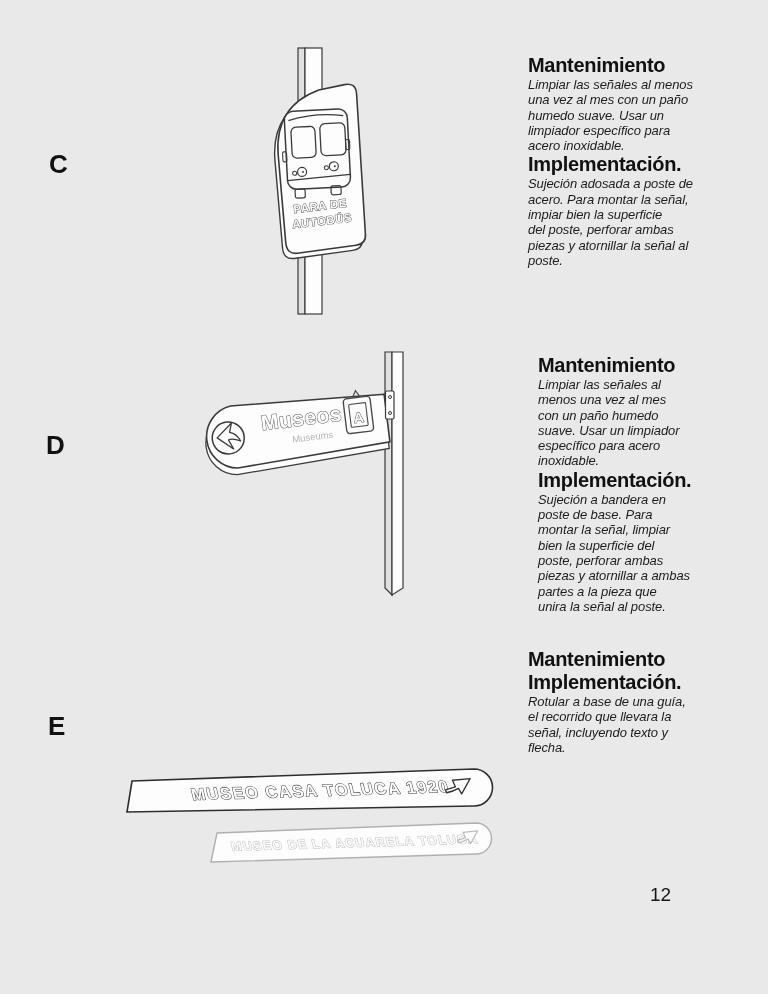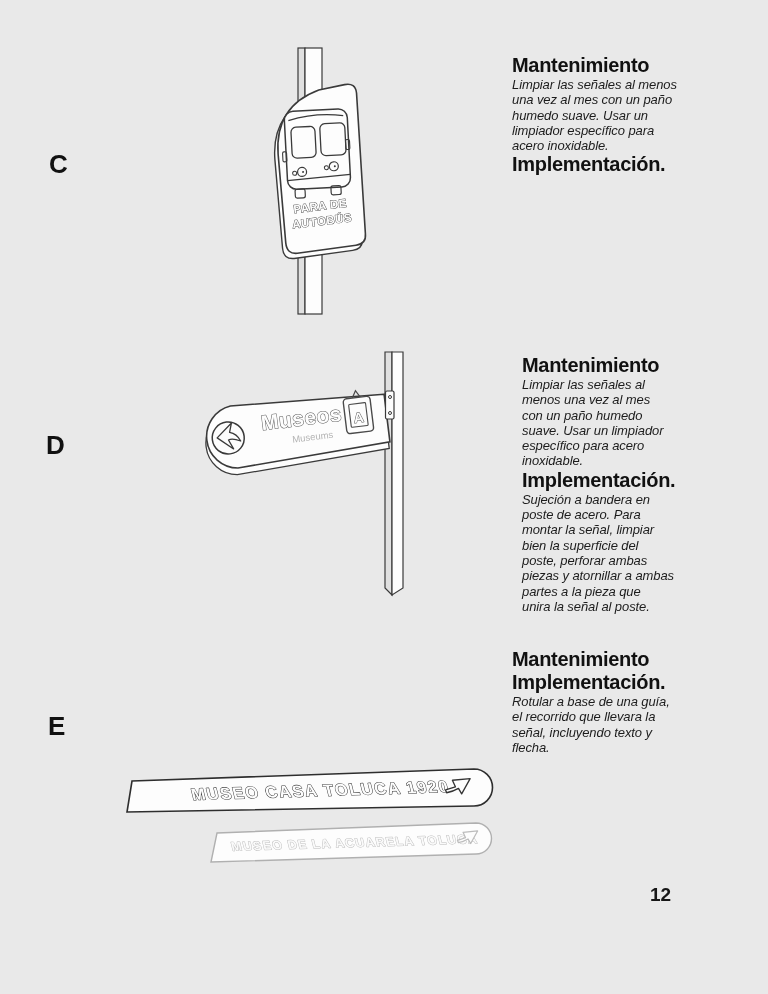--- a/index.html
+++ b/index.html
@@ -9,38 +9,38 @@
     background:#e9e9e9;
     font-family:"Liberation Sans", sans-serif;
     color:#1a1a1a;
     overflow:hidden;
   }
   .section-letter{
     position:absolute;
     font-size:26px;line-height:28px;font-weight:800;
     color:#111;letter-spacing:0;
   }
-  .textblock{position:absolute;}
+  .textblock{position:absolute;margin-left:16px;}
   .textblock h3{
     margin:0;font-size:20px;line-height:23px;font-weight:700;
     letter-spacing:-0.3px;color:#111;
   }
   .textblock p{
     margin:0;font-size:13px;line-height:15.3px;font-weight:400;
     color:#1c1c1c;white-space:pre-line;letter-spacing:-0.1px;font-style:italic;
   }
   .illu{position:absolute;}
   svg text{font-family:"Liberation Sans", sans-serif;}
   .outline-text{
     paint-order:stroke;
     stroke-linejoin:round;
   }
   .page-number{
     position:absolute;left:650px;top:884px;
-    font-size:19px;font-weight:700;color:#161616;
+    font-size:19px;font-weight:400;color:#161616;
   }
 </style>
 </head>
 <body>
 
 <div class="page">
 
   <div class="section-letter" style="left:49px;top:150px;">C</div>
   <div class="section-letter" style="left:46px;top:431px;">D</div>
   <div class="section-letter" style="left:48px;top:712px;">E</div>
@@ -123,33 +123,39 @@
   </svg>
 
   <div class="textblock" style="left:512px;top:54px;">
     <h3>Mantenimiento</h3>
     <p>Limpiar las señales al menos
 una vez al mes con un paño
 humedo suave. Usar un
 limpiador específico para
 acero inoxidable.</p>
     <h3>Implementación.</h3>
+    <p>Sujeción adosada a poste de
+acero. Para montar la señal,
+impiar bien la superficie
+del poste, perforar ambas
+piezas y atornillar la señal al
+poste.</p>
   </div>
 
   <div class="textblock" style="left:522px;top:354px;">
     <h3>Mantenimiento</h3>
     <p>Limpiar las señales al
 menos una vez al mes
 con un paño humedo
 suave. Usar un limpiador
 específico para acero
 inoxidable.</p>
     <h3>Implementación.</h3>
     <p>Sujeción a bandera en
-poste de acero. Para
+poste de base. Para
 montar la señal, limpiar
 bien la superficie del
 poste, perforar ambas
 piezas y atornillar a ambas
 partes a la pieza que
 unira la señal al poste.</p>
   </div>
 
   <div class="textblock" style="left:512px;top:648px;">
     <h3>Mantenimiento</h3>

